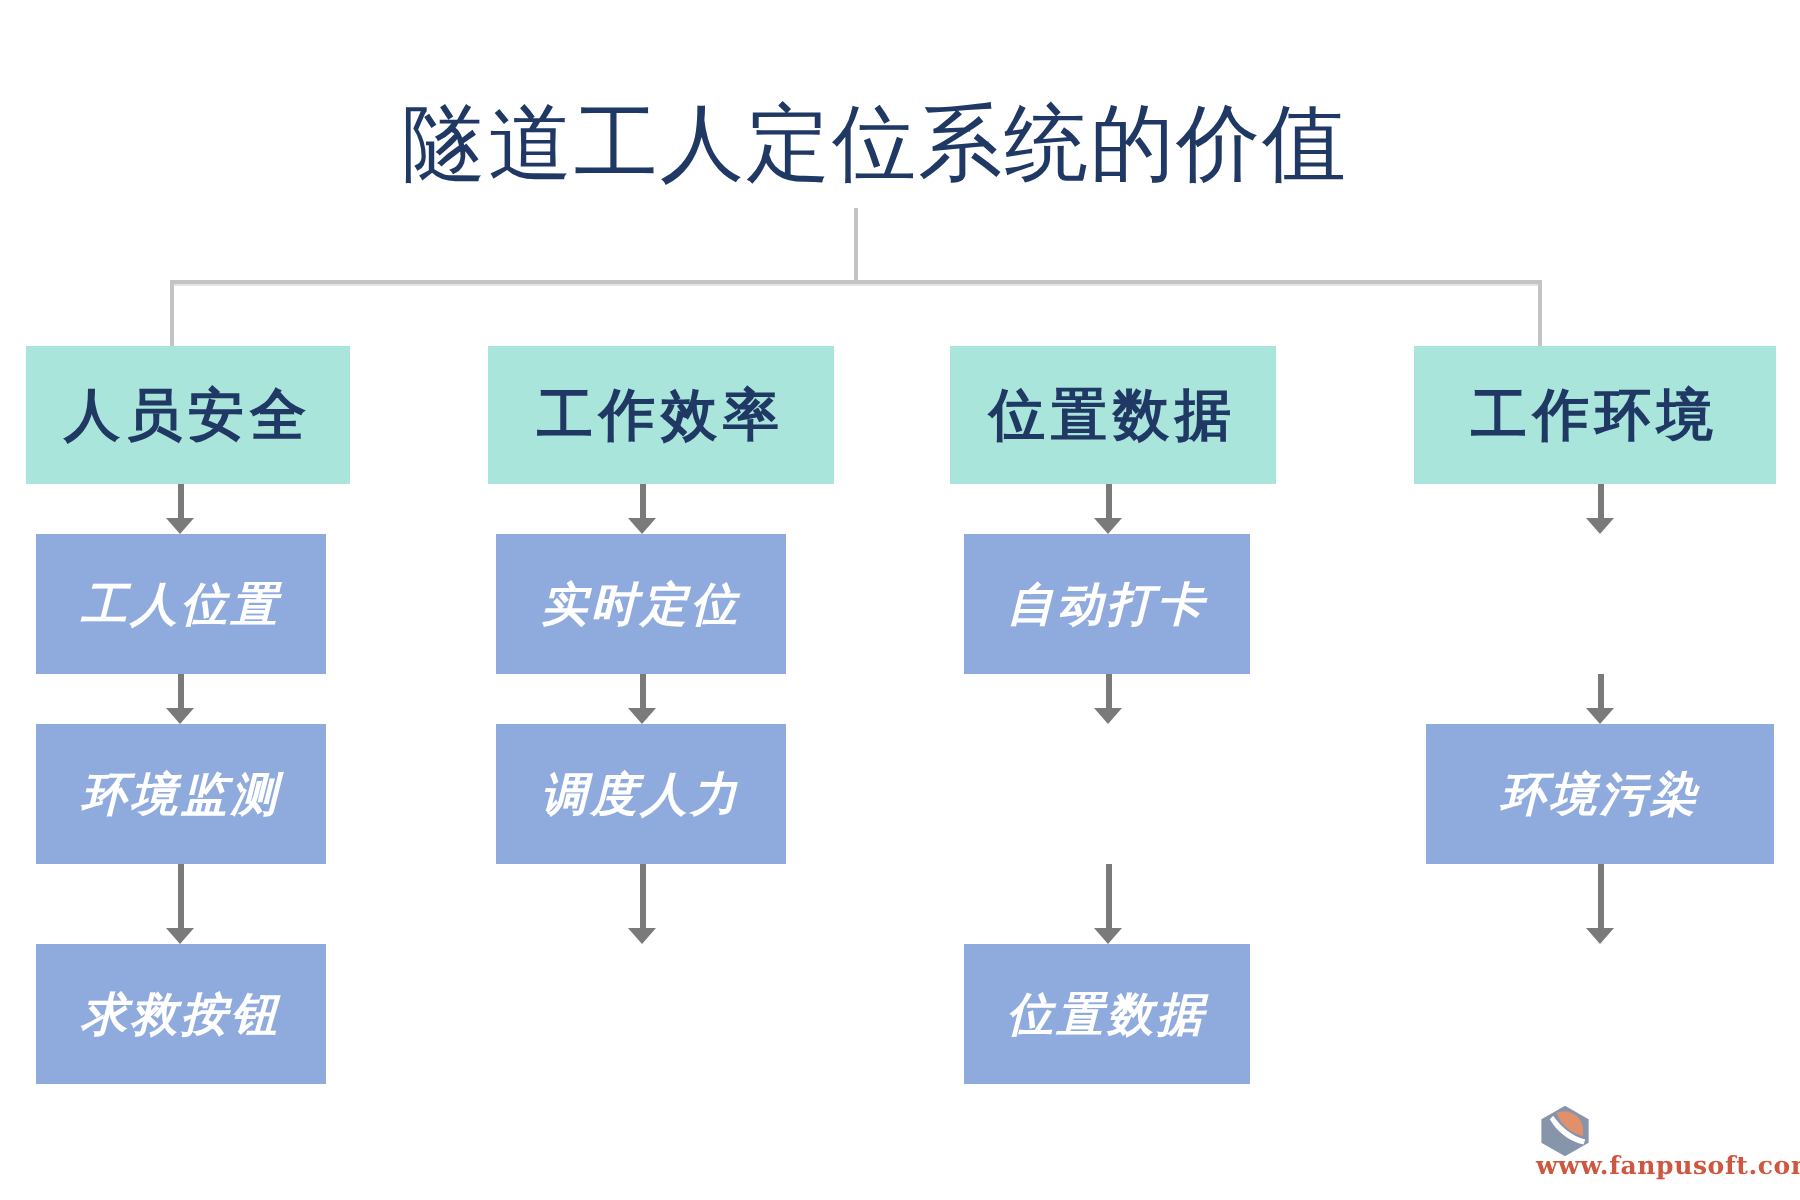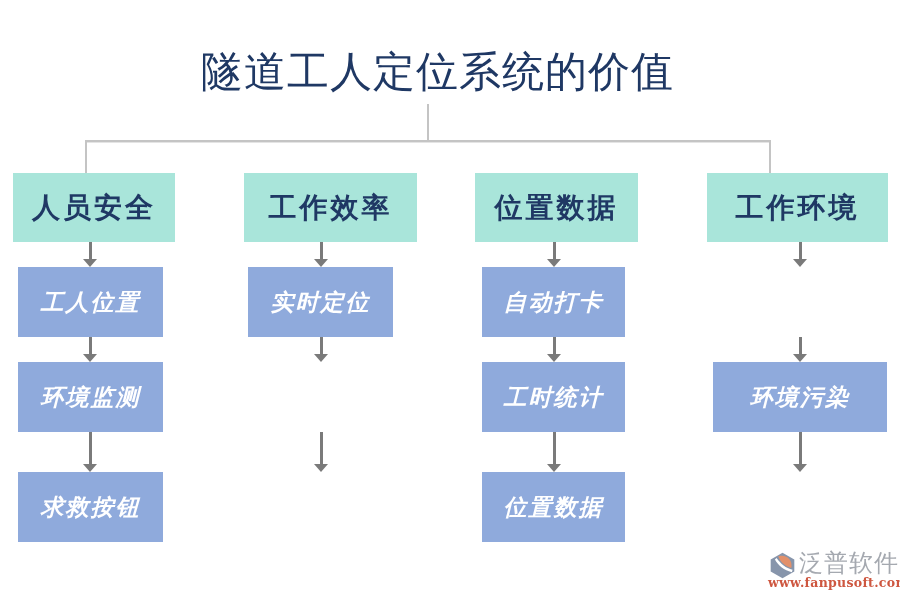--- a/index.html
+++ b/index.html
@@ -68,37 +68,36 @@
   <div class="box blue r1 c0i">工人位置</div>
   <div class="arrow ax0 ay1"></div>
   <div class="box blue r2 c0i">环境监测</div>
   <div class="arrow ax0 ay2"></div>
   <div class="box blue r3 c0i">求救按钮</div>
 
   <div class="box teal c1h">工作效率</div>
   <div class="arrow ax1 ay0"></div>
   <div class="box blue r1 c1i">实时定位</div>
   <div class="arrow ax1 ay1"></div>
+  <div class="box blue r2 c1i">调度人力</div>
   <div class="arrow ax1 ay2"></div>
 
   <div class="box teal c2h">位置数据</div>
   <div class="arrow ax2 ay0"></div>
   <div class="box blue r1 c2i">自动打卡</div>
   <div class="arrow ax2 ay1"></div>
-  <div class="box blue r2 c2i">工时统计</div>
   <div class="arrow ax2 ay2"></div>
   <div class="box blue r3 c2i">位置数据</div>
 
   <div class="box teal c3h">工作环境</div>
   <div class="arrow ax3 ay0"></div>
   <div class="arrow ax3 ay1"></div>
   <div class="box blue r2 c3i">环境污染</div>
   <div class="arrow ax3 ay2"></div>
 
   <svg class="wm-logo" viewBox="0 0 32 32">
     <polygon points="16,1 30,9 30,23 16,31 2,23 2,9" fill="#8795AB"></polygon>
     <path d="M11 5 C21 2.5, 28 9, 26.5 19 C19 17, 13 11.5, 11 5 Z" fill="#E2906A"></path>
     <path d="M9 7 C14 14, 20 19, 28 21 L27 24 C18 22, 11 16, 7 9 Z" fill="#FFFFFF"></path>
   </svg>
-  <div class="wm-brand">泛普软件</div>
   <div class="wm-url">www.fanpusoft.com</div>
 
 </div>
 
 </body></html>

